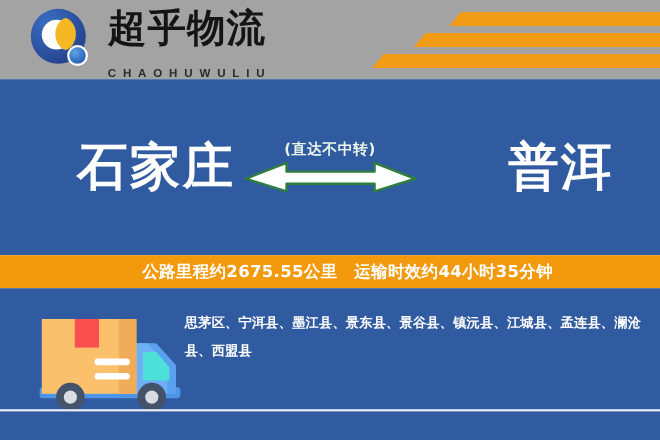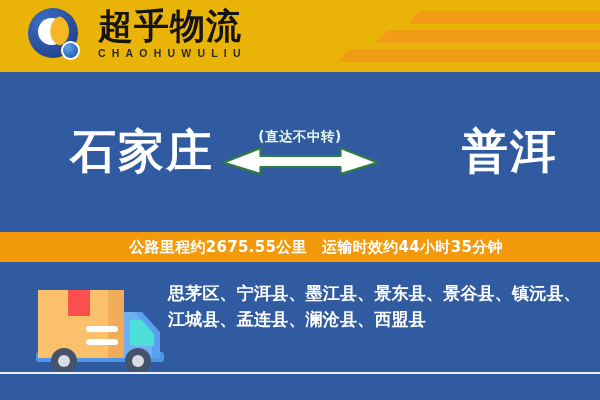--- a/index.html
+++ b/index.html
@@ -16,21 +16,21 @@
     height: 400px;
     overflow: hidden;
     background: #ffffff;
   }
 
   
   .header {
     position: absolute;
     left: 0; top: 0;
     width: 600px; height: 72px;
-    background: #eab308;
+    background: #a3a3a3;
     overflow: hidden;
   }
   .logo-mark {
     position: absolute;
     left: 28px; top: 8px;
     width: 56px; height: 56px;
   }
   .logo-ring {
     position: absolute;
     left: 0; top: 0;
@@ -74,21 +74,21 @@
     letter-spacing: 1px;
     line-height: 40px;
     white-space: nowrap;
   }
   .brand-en {
     font-family: "Liberation Sans", sans-serif;
     font-size: 10.5px;
     font-weight: bold;
     color: #2b2b2b;
     letter-spacing: 6.2px;
-    margin-top: 1px;
+    margin-top: 15px;
     white-space: nowrap;
   }
   .stripes {
     position: absolute;
     left: 330px; top: 0;
     width: 270px; height: 72px;
   }
   .stripe {
     position: absolute;
     right: 0;
@@ -189,21 +189,21 @@
     position: absolute;
     left: 30px; top: 14px;
     width: 140px; height: 100px;
   }
   .cover-text {
     position: absolute;
     left: 168px;
     top: 18px;
     right: 12px;
     font-family: "DejaVu Sans", "Liberation Sans", sans-serif;
-    font-size: 17px;
+    font-size: 12px;
     font-weight: bold;
     color: #ffffff;
     line-height: 26px;
     letter-spacing: 0.2px;
   }
   .divider-line {
     position: absolute;
     left: 0;
     top: 110px;
     width: 600px;

